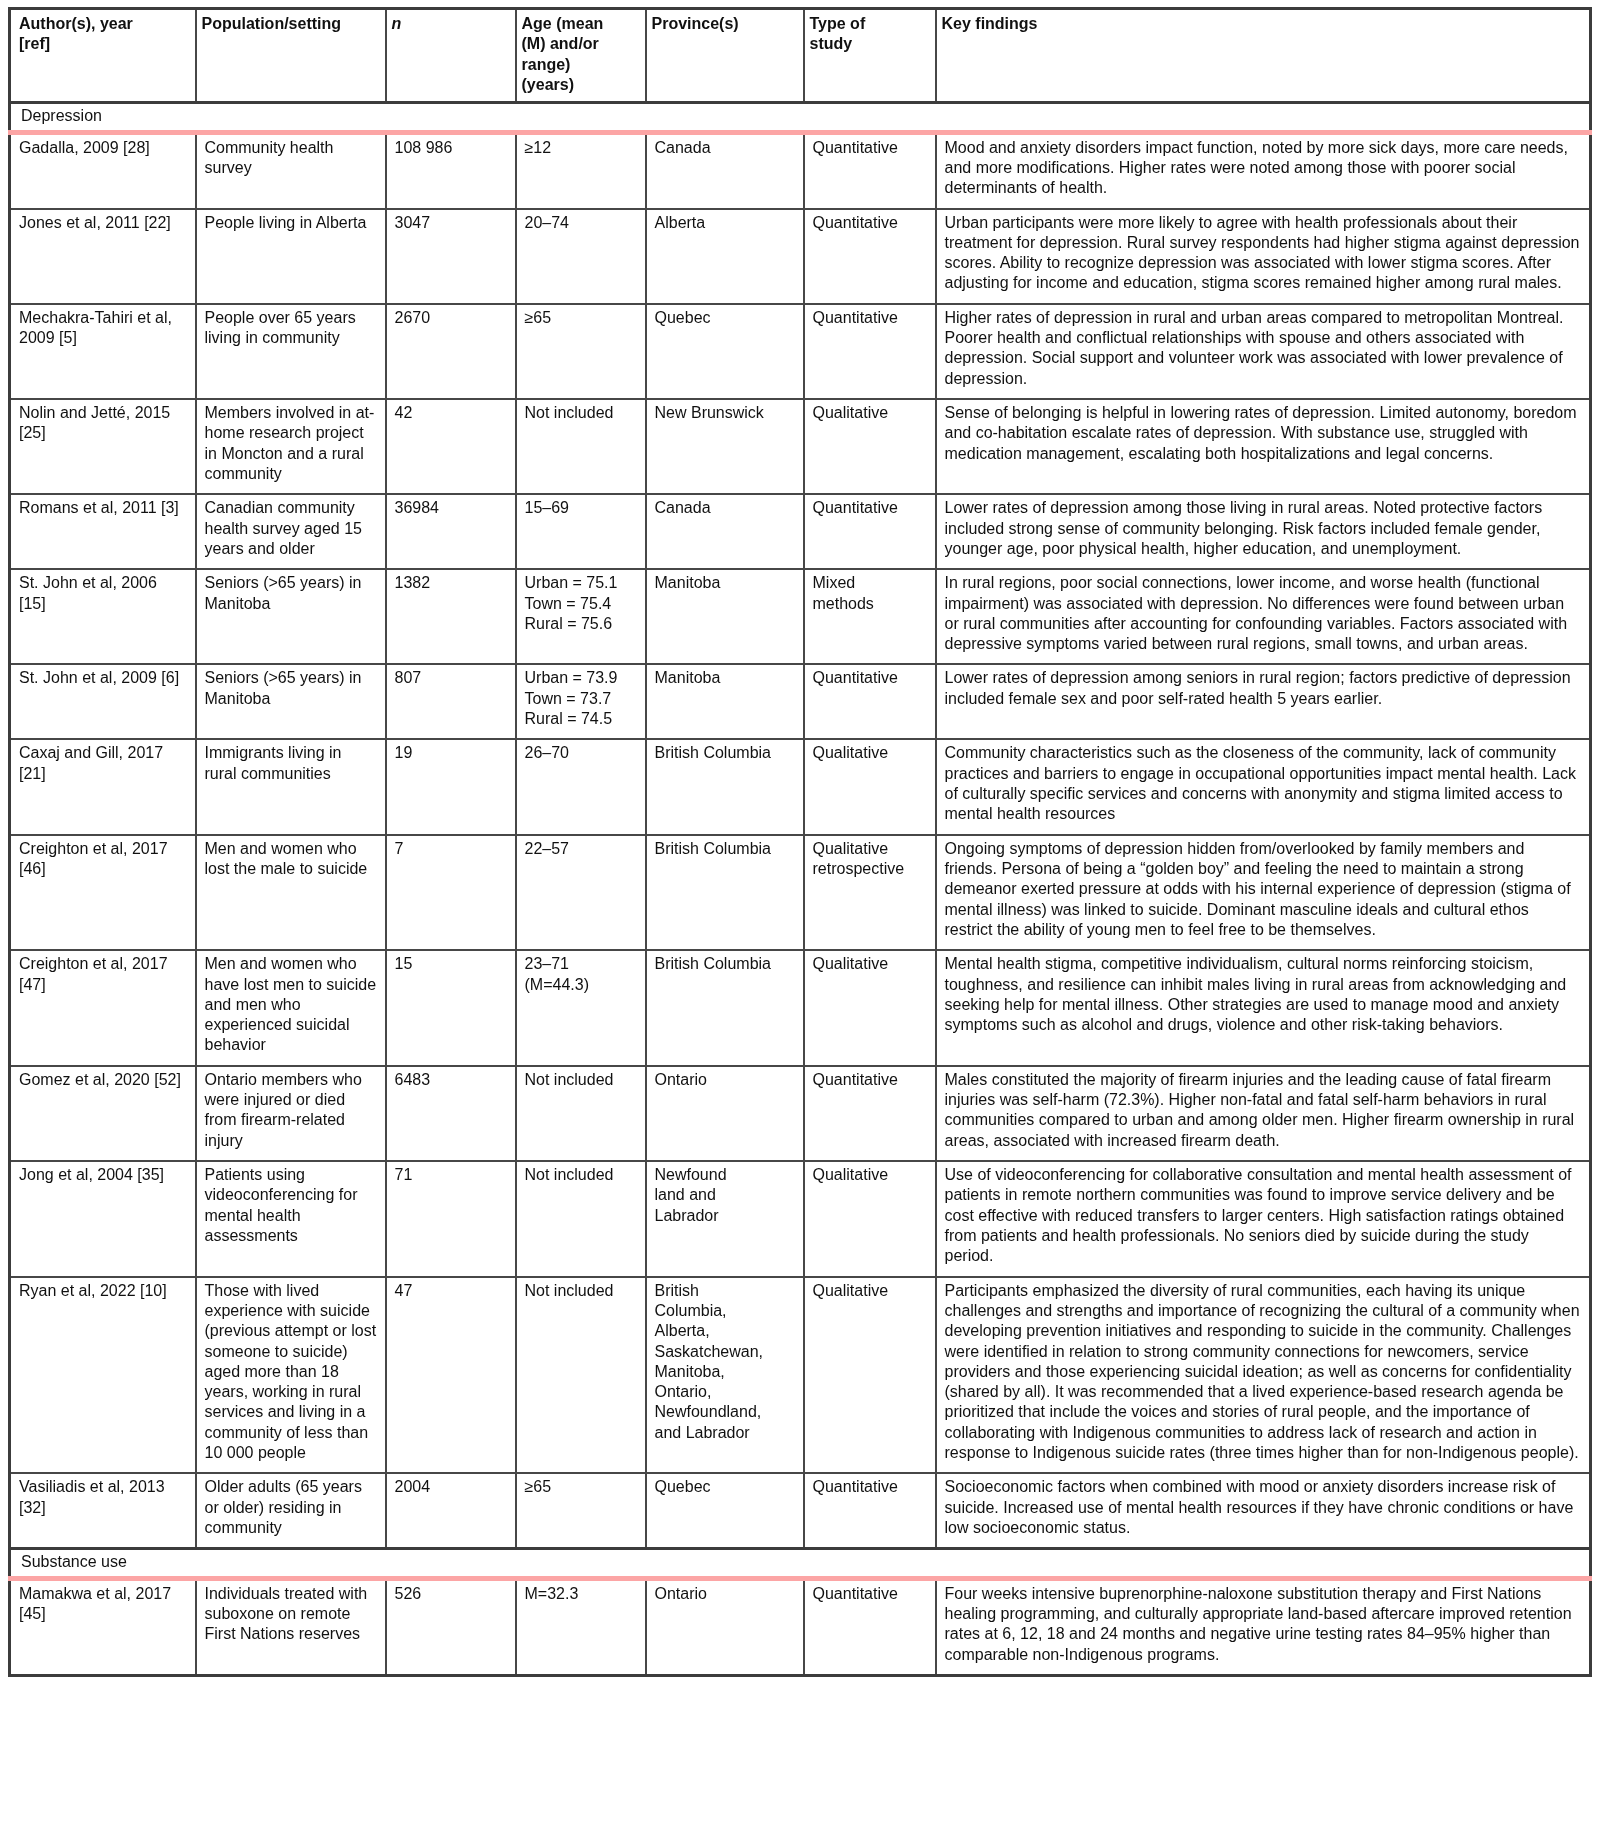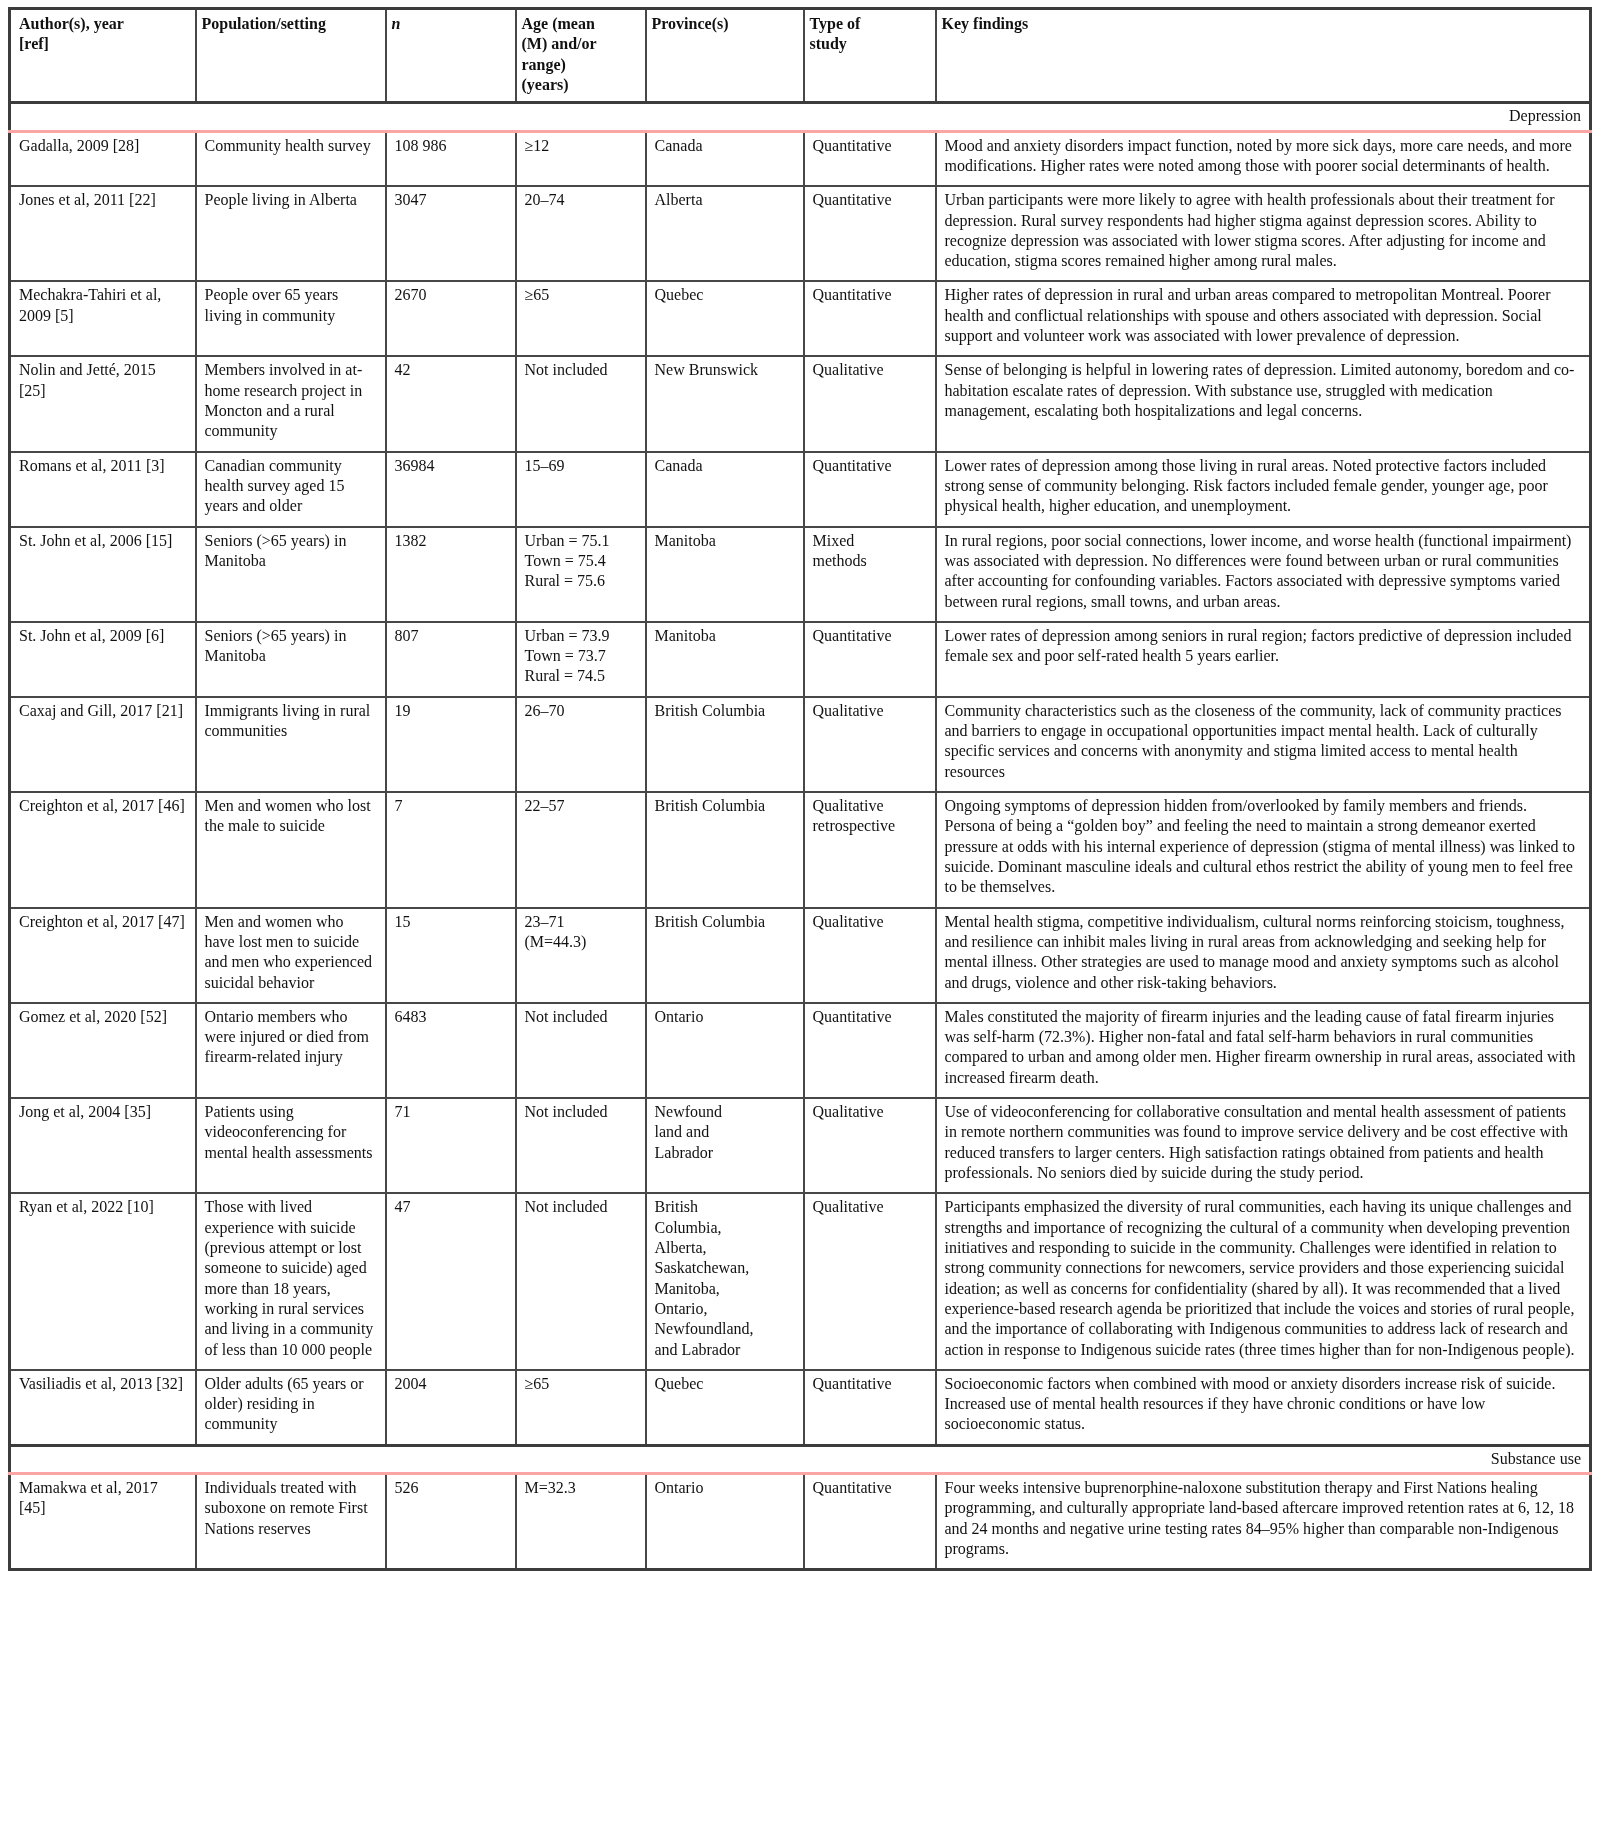--- a/index.html
+++ b/index.html
@@ -12,43 +12,41 @@
     color: #111111;
   }
   table[data-name="studies-table"] {
     border-collapse: collapse;
     table-layout: fixed;
     width: 1584px;
     margin: 7px 8px;
     border: 3px solid #3c3c3c;
     font-size: 16px;
     line-height: 1.27;
-    font-family: Liberation Serif, serif;
   }
   th, td {
     border: 2px solid #474747;
     vertical-align: top;
     padding: 3px 8px 9px 8px;
     white-space: pre-line;
     overflow-wrap: break-word;
   }
   thead th {
     font-weight: bold;
     text-align: left;
     padding: 4px 5px 6px 5px;
     border-bottom: 3px solid #3c3c3c;
   }
   thead th.col-author { text-align: left; padding-left: 8px; }
   thead th.col-n { font-style: italic; }
   td.col-n { }
   tr.section-row td {
     padding: 2px 8px 3px 10px;
     border-top: 3px solid #3c3c3c;
-    border-bottom: 3px solid #fca5a5;
-    text-align: right;
+    border-bottom: 5px solid #fca5a5;
   }
   col.c-author     { width: 186px; }
   col.c-population { width: 190px; }
   col.c-n          { width: 130px; }
   col.c-age        { width: 130px; }
   col.c-province   { width: 158px; }
   col.c-type       { width: 132px; }
   col.c-findings   { width: auto;  }
 </style>
 </head>

